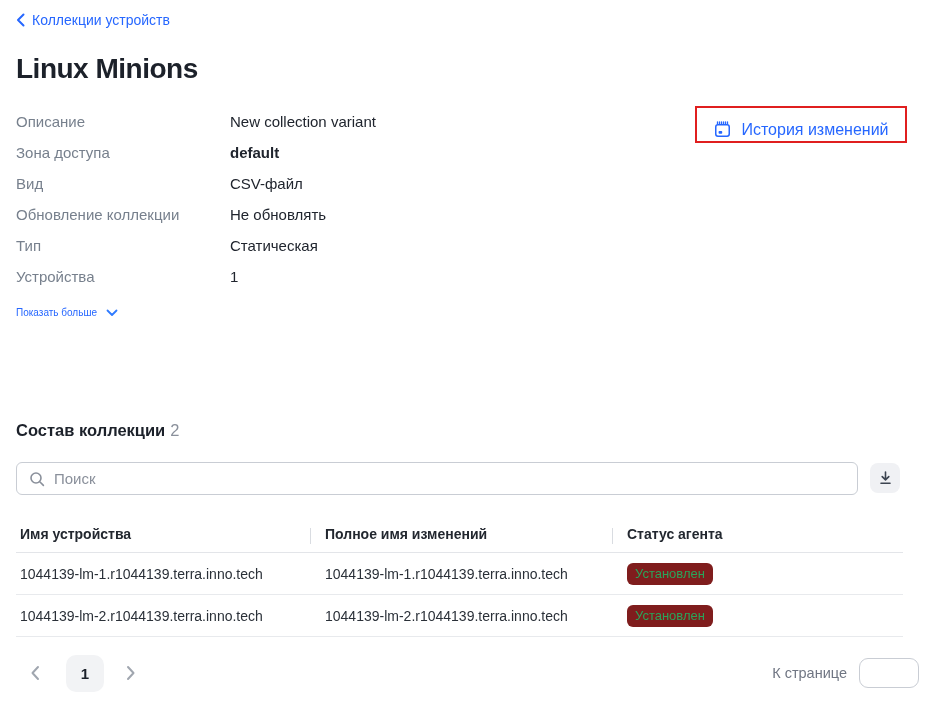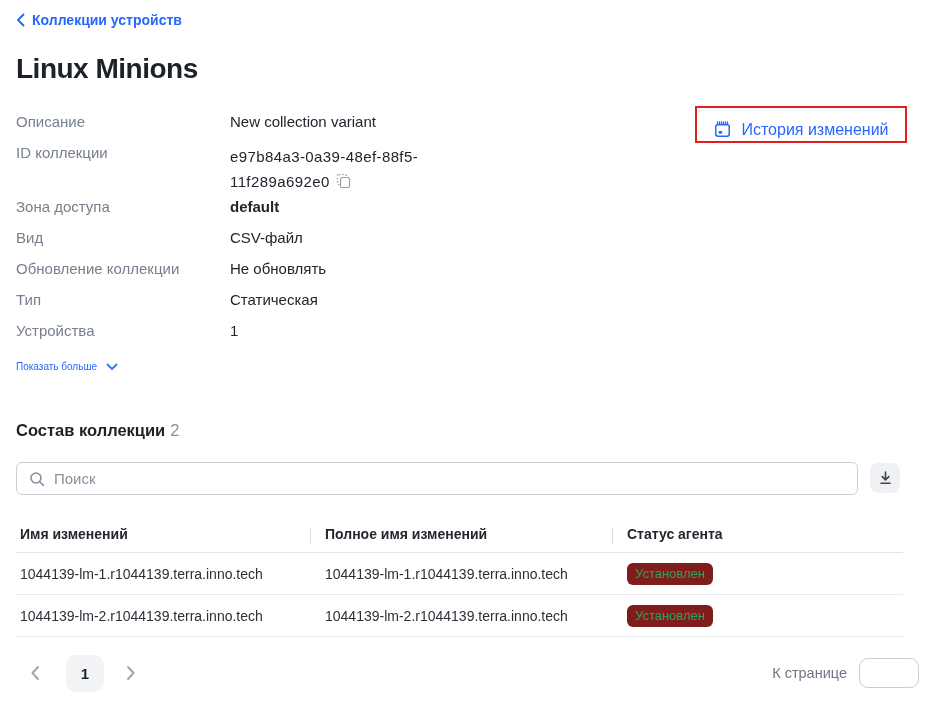--- a/index.html
+++ b/index.html
@@ -2,21 +2,21 @@
 <html><head>
 <meta charset="utf-8">
 <style>
   * { margin: 0; padding: 0; box-sizing: border-box; }
   html, body { width: 951px; height: 728px; background: #ffffff; overflow: hidden; }
   body { font-family: "Liberation Sans", "DejaVu Sans", sans-serif; color: #20252e; position: relative; }
 
   .page { position: relative; width: 951px; height: 728px; padding: 10px 16px 0 16px; }
 
   
-  .back-link { display: inline-flex; align-items: center; gap: 7px; color: #2667ff; font-size: 14px; font-weight: 700; cursor: pointer; margin-top: 2px; }
+  .back-link { display: inline-flex; align-items: center; gap: 7px; color: #2667ff; font-size: 14px; font-weight: 400; cursor: pointer; margin-top: 2px; }
   .back-link svg { display: block; }
 
   
   .page-title { font-size: 28px; font-weight: 800; letter-spacing: -0.5px; color: #1c212a; margin-top: 22px; }
 
   
   .details { margin-top: 26px; }
   .detail-row { display: flex; align-items: flex-start; min-height: 31px; }
   .detail-label { width: 214px; flex: 0 0 214px; color: #77808d; font-size: 15px; font-weight: 400; padding-top: 2px; }
   .detail-value { color: #20252e; font-size: 15px; font-weight: 500; padding-top: 2px; }
@@ -93,27 +93,20 @@
     </a>
   </div>
 
   
   <div class="details">
     <div class="detail-row">
       <div class="detail-label">Описание</div>
       <div class="detail-value">New collection variant</div>
     </div>
     <div class="detail-row">
-      <div class="detail-label">ID коллекции</div>
-      <div class="detail-value mono-wrap"><span>e97b84a3-0a39-48ef-88f5-11f289a692e0</span><span class="copy-icon"><svg width="15" height="16" viewBox="0 0 15 16">
-              <rect x="1.5" y="1.5" width="9" height="10" rx="1.6" fill="none" stroke="#9aa0a8" stroke-width="1.2" stroke-dasharray="1.6 1.6"></rect>
-              <rect x="4.5" y="4.5" width="9" height="10" rx="1.6" fill="#ffffff" stroke="#9aa0a8" stroke-width="1.2"></rect>
-            </svg></span></div>
-    </div>
-    <div class="detail-row">
       <div class="detail-label">Зона доступа</div>
       <div class="detail-value" style="font-weight:600">default</div>
     </div>
     <div class="detail-row">
       <div class="detail-label">Вид</div>
       <div class="detail-value">CSV-файл</div>
     </div>
     <div class="detail-row">
       <div class="detail-label">Обновление коллекции</div>
       <div class="detail-value">Не обновлять</div>
@@ -151,21 +144,21 @@
       <svg width="15" height="16" viewBox="0 0 15 16">
           <path d="M7.5 2 V9.5 M4.2 6.6 L7.5 9.9 L10.8 6.6" fill="none" stroke="#3c4450" stroke-width="1.6" stroke-linecap="round" stroke-linejoin="round"></path>
           <path d="M3 13.2 H12" stroke="#3c4450" stroke-width="1.6" stroke-linecap="round"></path>
         </svg>
     </button>
   </div>
 
   
   <div class="table">
     <div class="thead">
-      <div class="th th-1">Имя изменений</div>
+      <div class="th th-1">Имя устройства</div>
       <div class="th th-2">Полное имя изменений</div>
       <div class="th th-3">Статус агента</div>
     </div>
     <div class="tr">
       <div class="td td-1">1044139-lm-1.r1044139.terra.inno.tech</div>
       <div class="td td-2">1044139-lm-1.r1044139.terra.inno.tech</div>
       <div class="td td-3"><span class="status-badge">Установлен</span></div>
     </div>
     <div class="tr">
       <div class="td td-1">1044139-lm-2.r1044139.terra.inno.tech</div>

